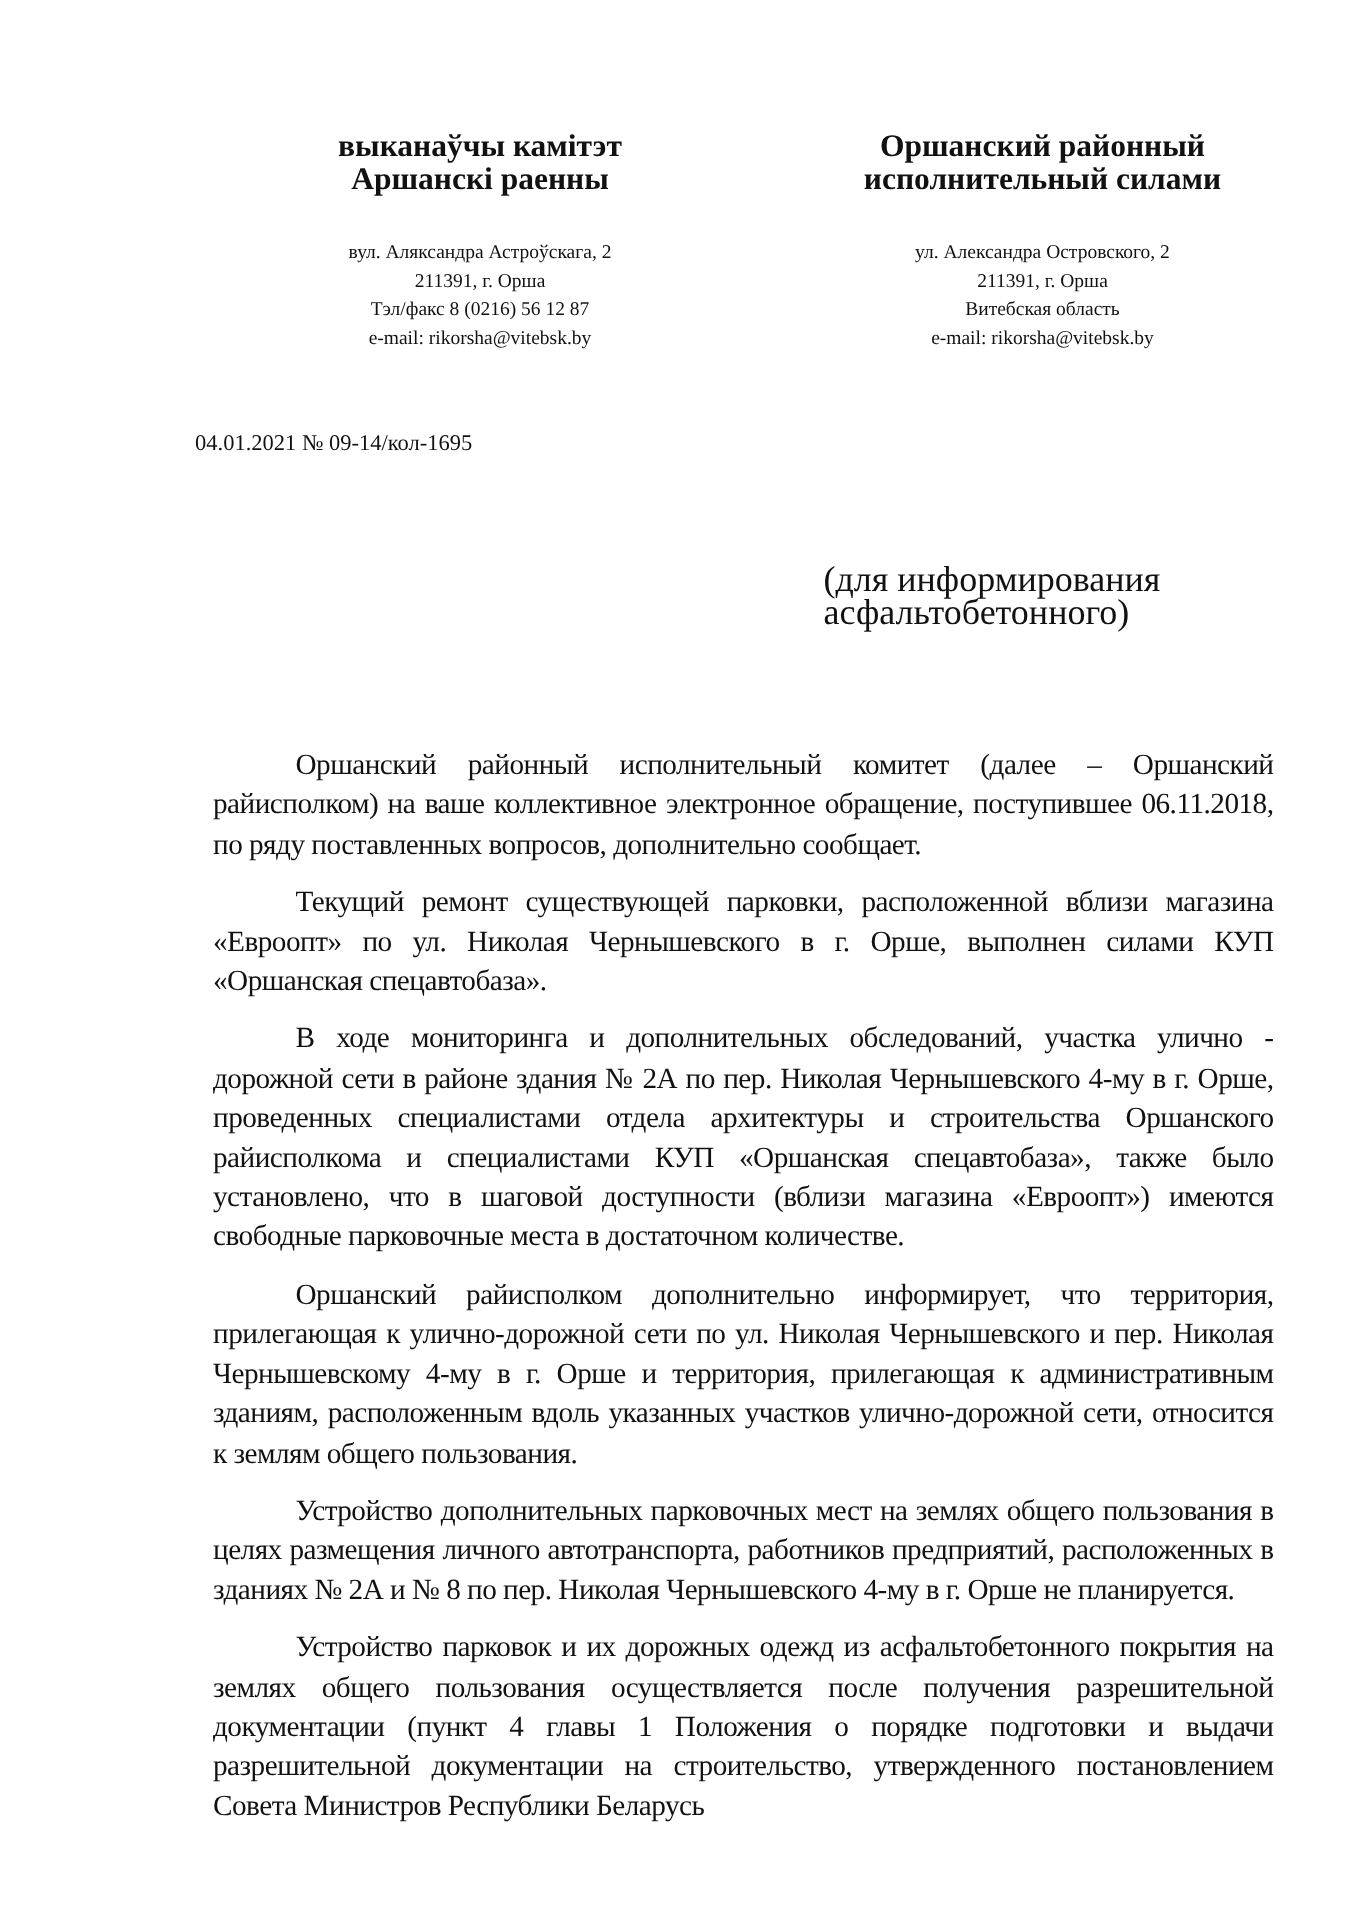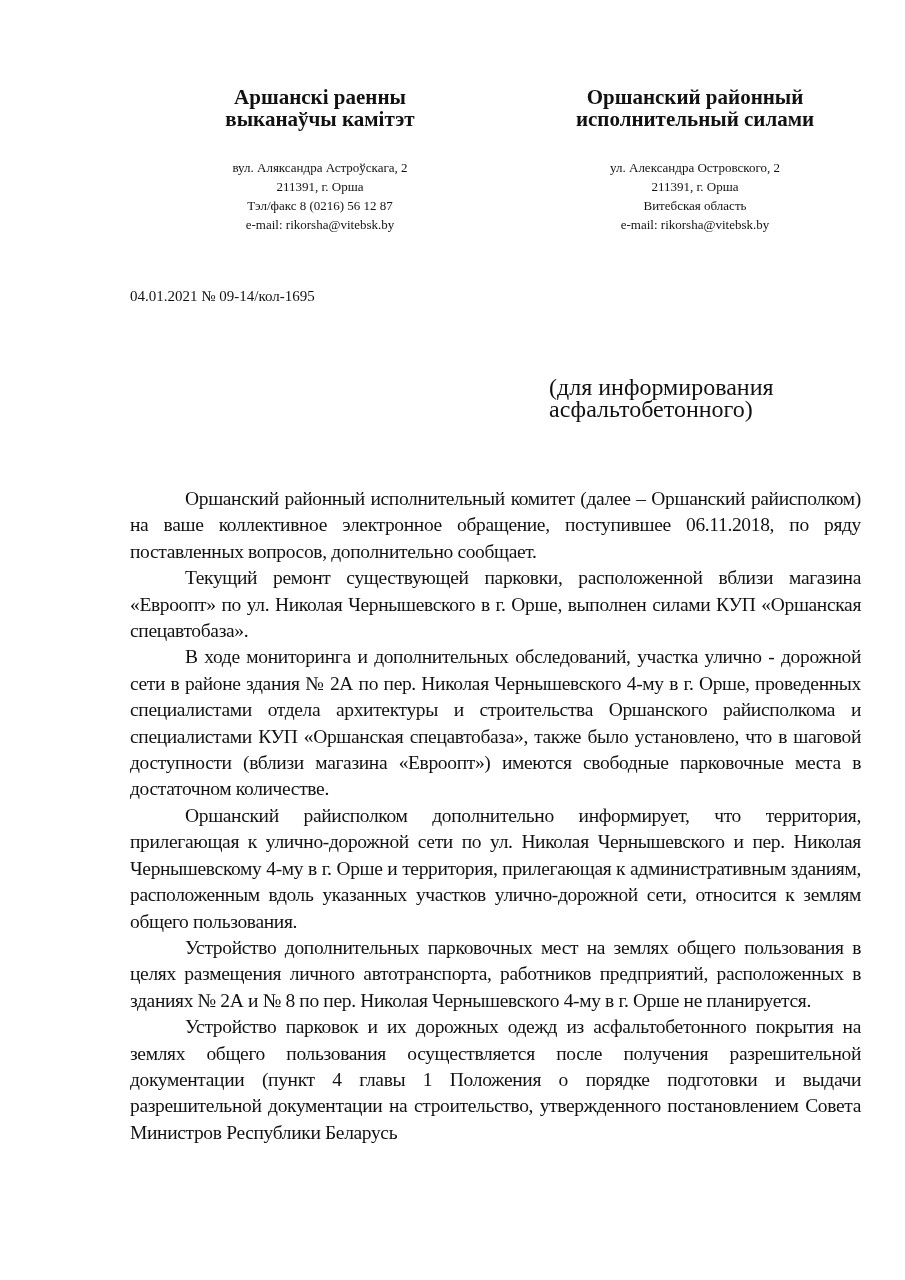--- a/index.html
+++ b/index.html
@@ -7,29 +7,29 @@
          font-family: "Liberation Serif", "DejaVu Serif", serif; color: #111; }
   .col { position: absolute; text-align: center; }
   .col.left { left: 170px; width: 300px; top: 86px; }
   .col.right { left: 530px; width: 330px; top: 86px; }
   .org-title { font-weight: bold; font-size: 21px; line-height: 22px; }
   .addr { margin-top: 28px; font-size: 13px; line-height: 19px; }
   .regno { position: absolute; left: 130px; top: 288px; font-size: 15px; }
   .recipient { position: absolute; left: 549px; top: 376px; font-size: 24px; line-height: 22px; }
   .body { position: absolute; left: 130px; width: 731px; top: 486px; font-size: 19.5px; line-height: 26.4px;
           font-stretch: condensed; }
-  .body p { margin: 0; text-align: justify; text-indent: 55px; letter-spacing: -0.35px; }
+  .body p { margin: 12px; text-align: justify; text-indent: 55px; letter-spacing: -0.35px; }
 </style>
 </head>
 <body>
 
 <div class="col left">
   <div class="org-title">
+    <div>выканаўчы камітэт</div>
     <div>Аршанскі раенны</div>
-    <div>выканаўчы камітэт</div>
   </div>
   <div class="addr">
     <div>вул. Аляксандра Астроўскага, 2</div>
     <div>211391, г. Орша</div>
     <div>Тэл/факс 8 (0216) 56 12 87</div>
     <div>e-mail: rikorsha@vitebsk.by</div>
   </div>
 </div>
 
 <div class="col right">

